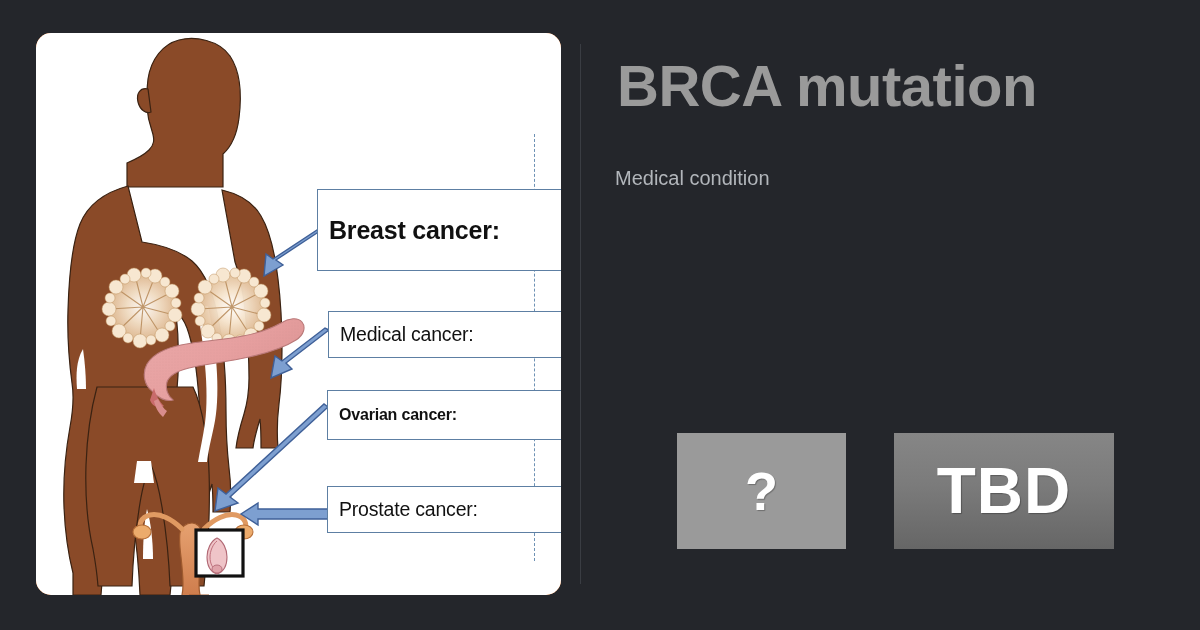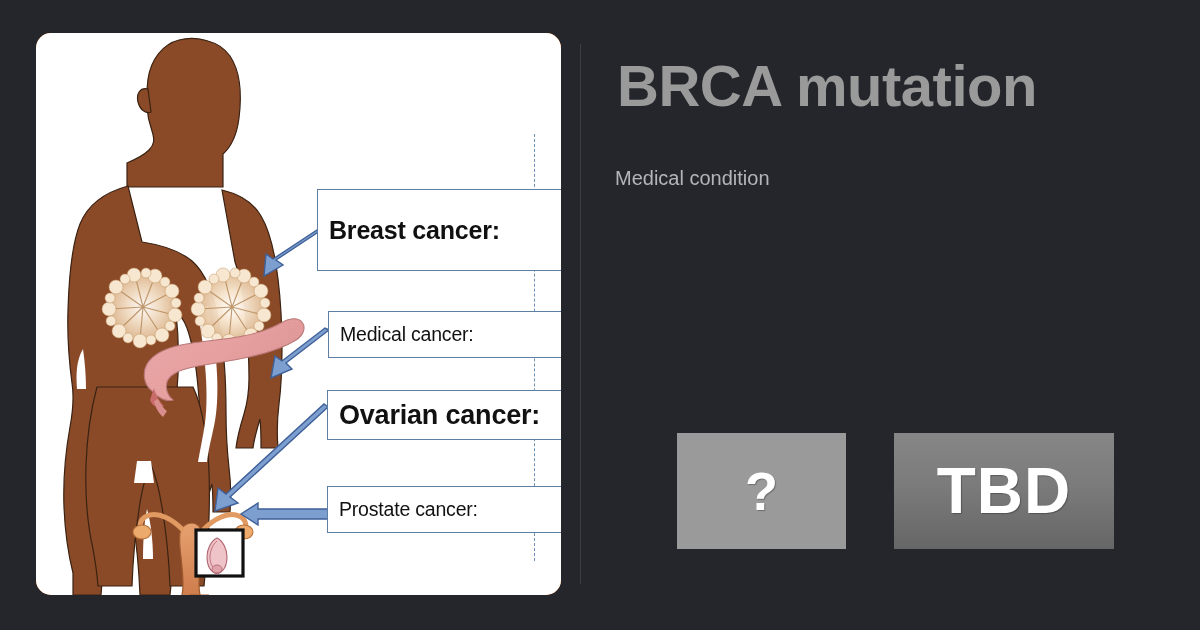--- a/index.html
+++ b/index.html
@@ -64,21 +64,21 @@
     align-items: center;
     padding-left: 11px;
     color: #111111;
     white-space: nowrap;
     letter-spacing: -0.2px;
   }
   .callout.bold { font-weight: 700; }
 
   .callout-breast   { left: 281px; top: 156px; width: 290px; height: 82px; font-size: 25px; }
   .callout-pancreas { left: 292px; top: 278px; width: 279px; height: 47px; font-size: 19.5px; }
-  .callout-ovarian  { left: 291px; top: 357px; width: 280px; height: 50px; font-size: 27px; }
+  .callout-ovarian  { left: 291px; top: 357px; width: 280px; height: 50px; font-size: 16px; }
   .callout-prostate { left: 291px; top: 453px; width: 280px; height: 47px; font-size: 19.5px; }
 
   
   .guide-line {
     position: absolute;
     left: 498px;
     top: 101px;
     width: 0;
     height: 427px;
     border-left: 1.6px dashed #6d91b4;

